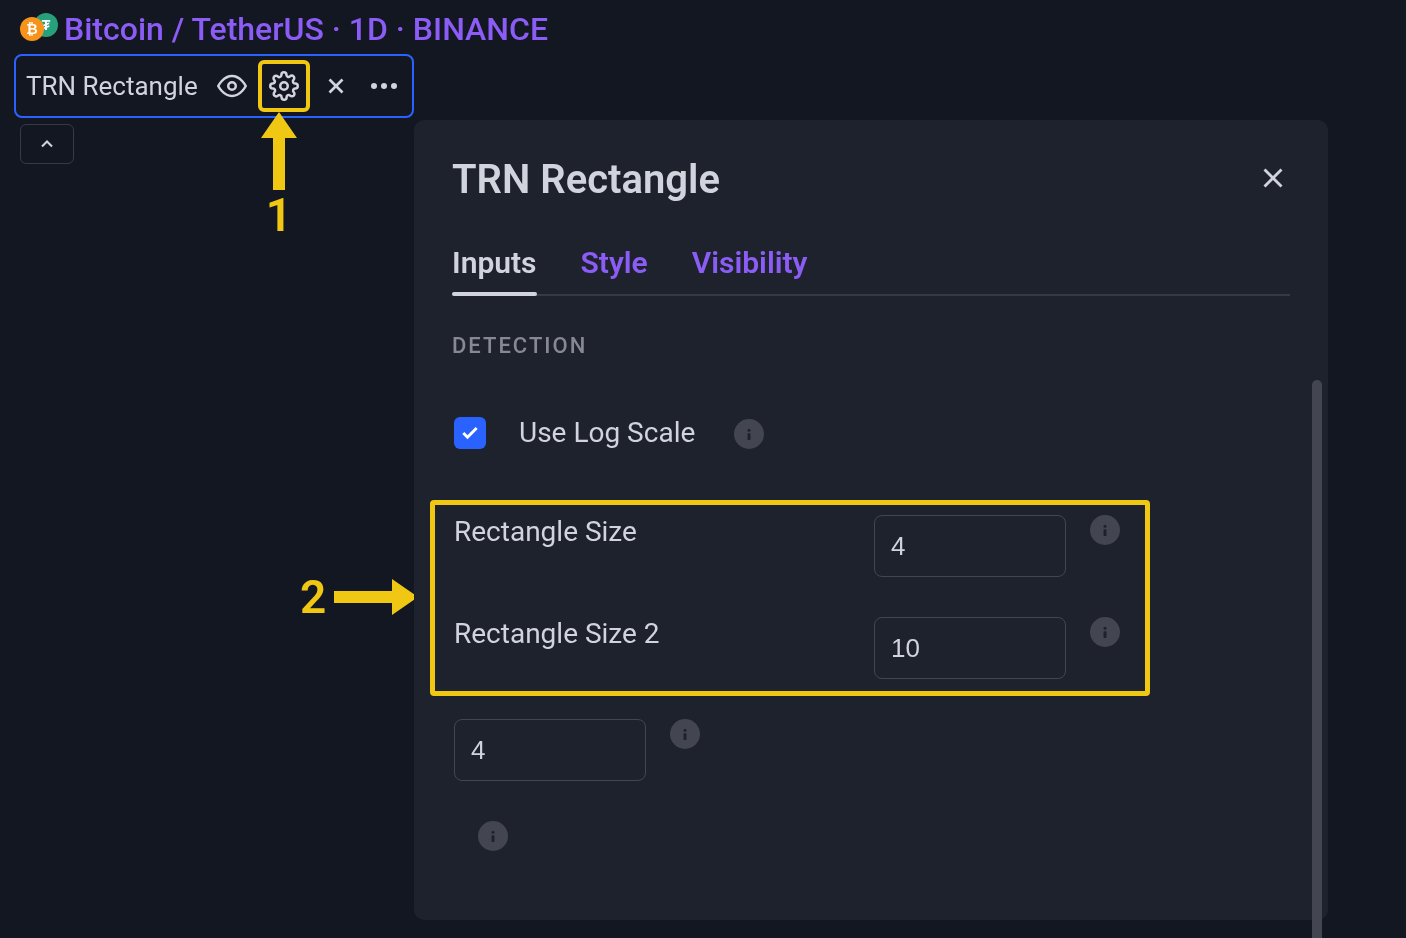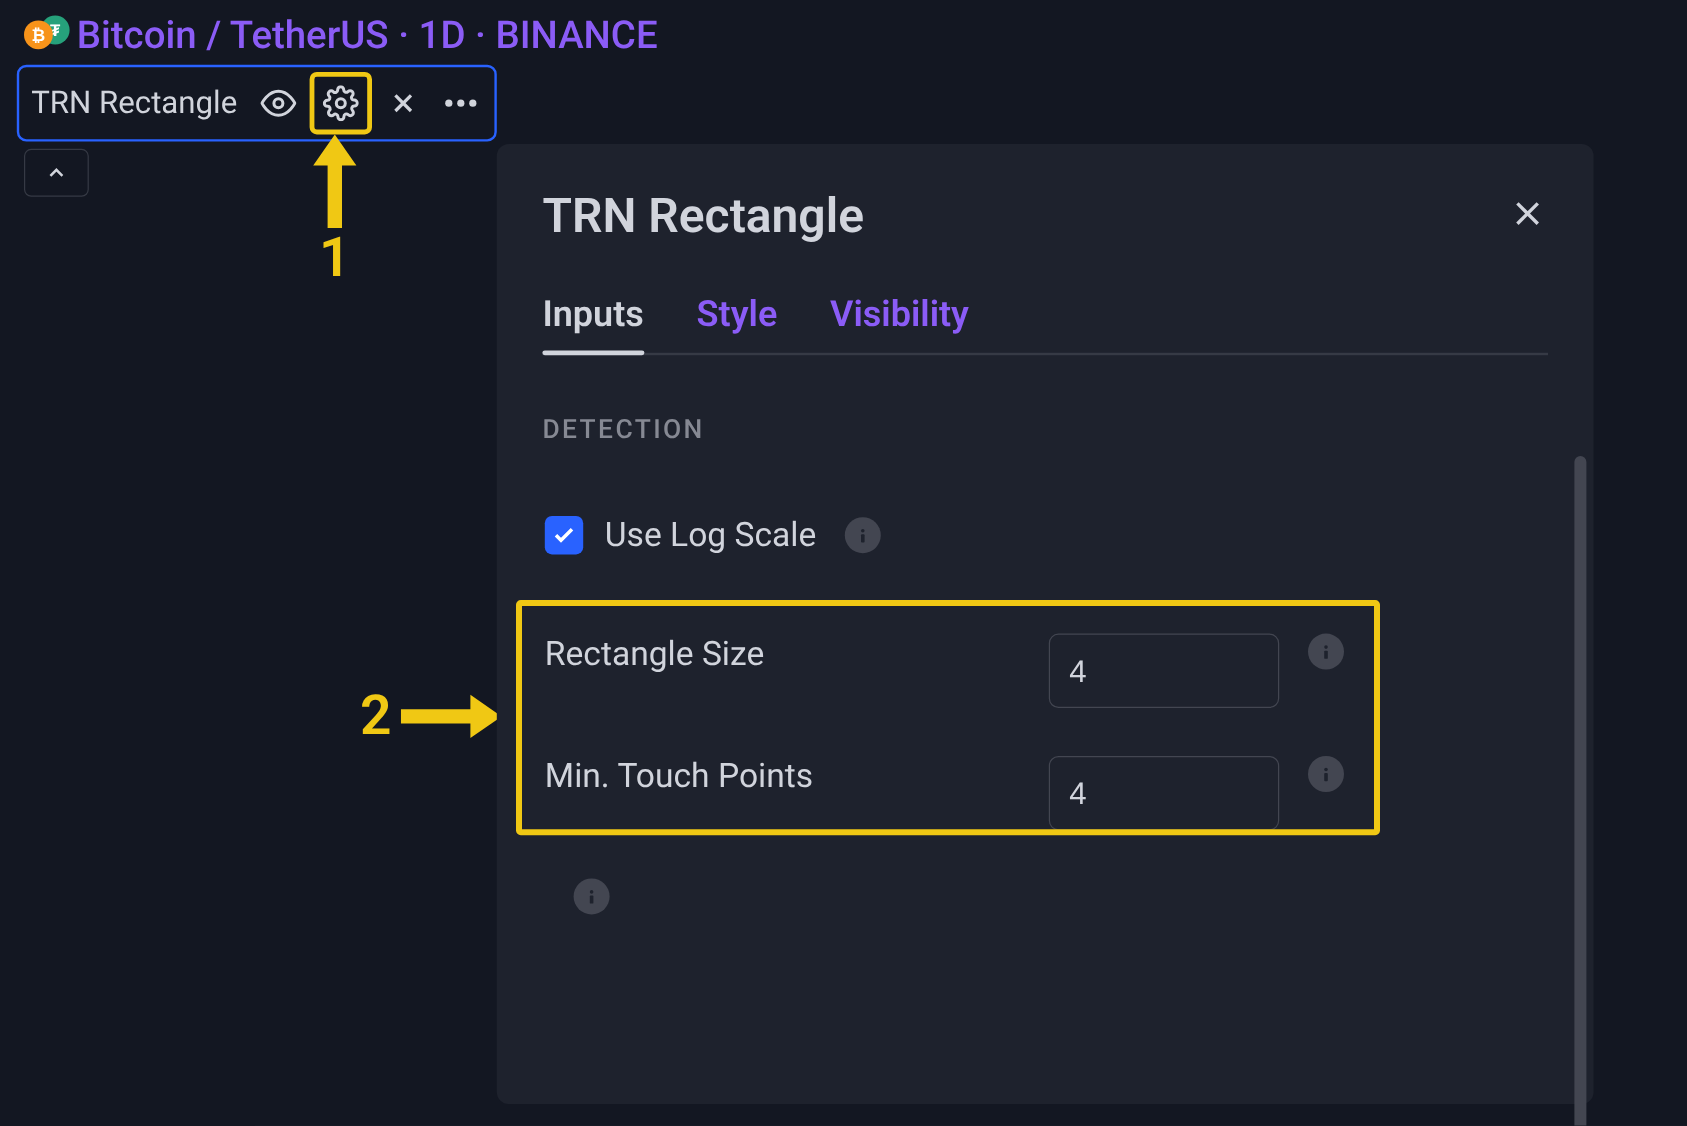--- a/index.html
+++ b/index.html
@@ -146,21 +146,21 @@
   color: #d1d4dc;
 }
 .close-btn {
   cursor: pointer;
   color: #d1d4dc;
 }
 .tabs {
   display: flex;
   gap: 44px;
   border-bottom: 2px solid #363a45;
-  margin-bottom: 50px;
+  margin-bottom: 37px;
 }
 .tab {
   font-size: 30px;
   font-weight: 600;
   color: #8b5cf6;
   padding-bottom: 14px;
   cursor: pointer;
   position: relative;
 }
 .tab.active {
@@ -178,23 +178,24 @@
 }
 .section-label {
   font-size: 22px;
   font-weight: 500;
   letter-spacing: 2px;
   color: #868993;
   margin-bottom: 58px;
 }
 .setting-row {
   display: flex;
-  align-items: center;
+  align-items: flex-end;
   margin-bottom: 46px;
   padding: 0 2px;
+  gap: 15px;
 }
 .checkbox {
   width: 32px;
   height: 32px;
   border-radius: 6px;
   background: #2962ff;
   display: flex;
   align-items: center;
   justify-content: center;
   margin-right: 18px;
@@ -360,23 +361,32 @@
     <span class="setting-label">Rectangle Size</span>
     <input class="num-input" value="4" style="">
     <div class="info-icon">
       <svg viewBox="0 0 24 24" fill="#1e222d">
           <circle cx="12" cy="7" r="2"></circle>
           <rect x="10" y="11" width="4" height="9" rx="1"></rect>
         </svg>
     </div>
   </div>
 
-
   <div class="input-row">
-    <span class="setting-label">Min. Touch Points</span>
+    <span class="setting-label">Rectangle Size 2</span>
+    <input class="num-input" value="10" style="">
+    <div class="info-icon">
+      <svg viewBox="0 0 24 24" fill="#1e222d">
+          <circle cx="12" cy="7" r="2"></circle>
+          <rect x="10" y="11" width="4" height="9" rx="1"></rect>
+        </svg>
+    </div>
+  </div>
+
+  <div class="input-row">
     <input class="num-input" value="4" style="">
     <div class="info-icon">
       <svg viewBox="0 0 24 24" fill="#1e222d">
           <circle cx="12" cy="7" r="2"></circle>
           <rect x="10" y="11" width="4" height="9" rx="1"></rect>
         </svg>
     </div>
   </div>
 
   <div class="input-row">

